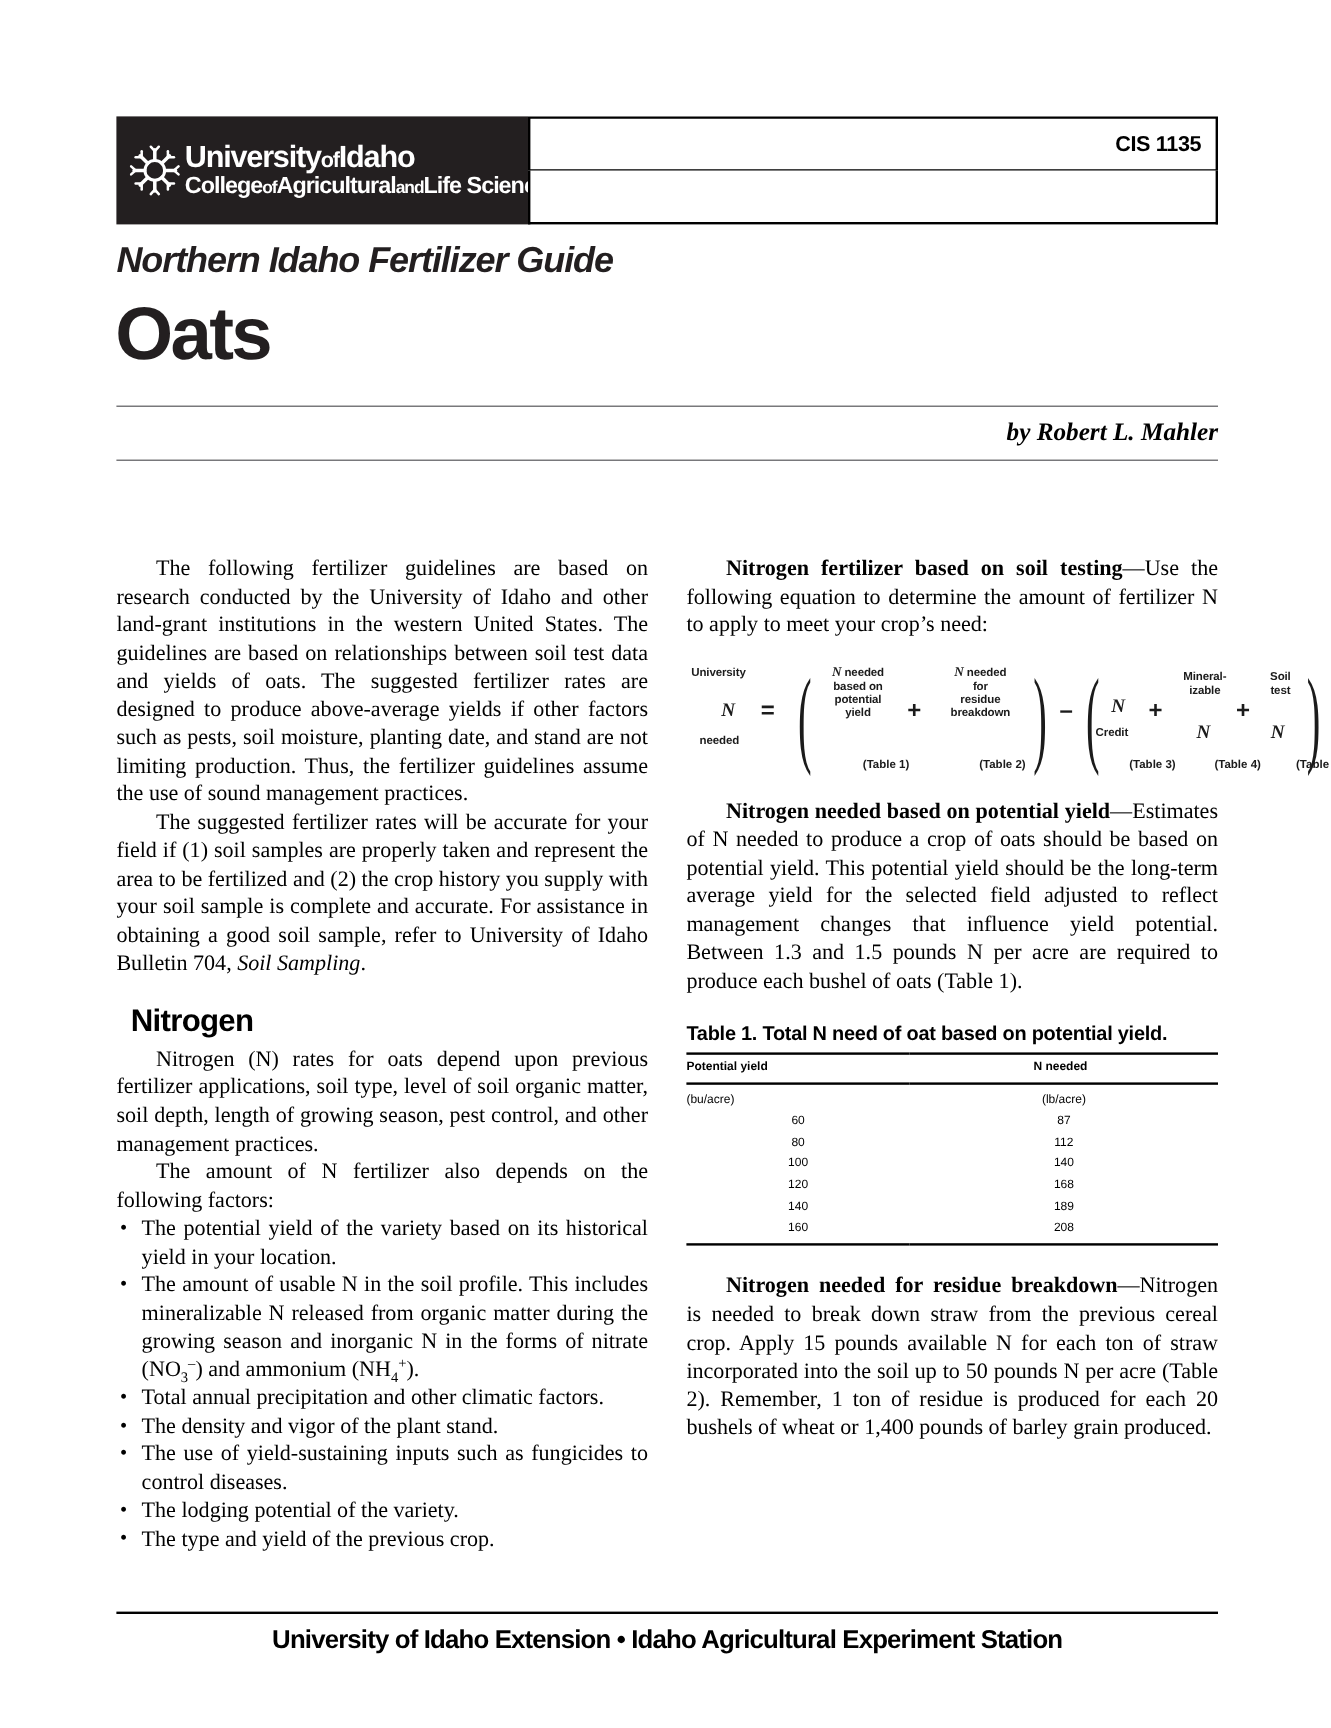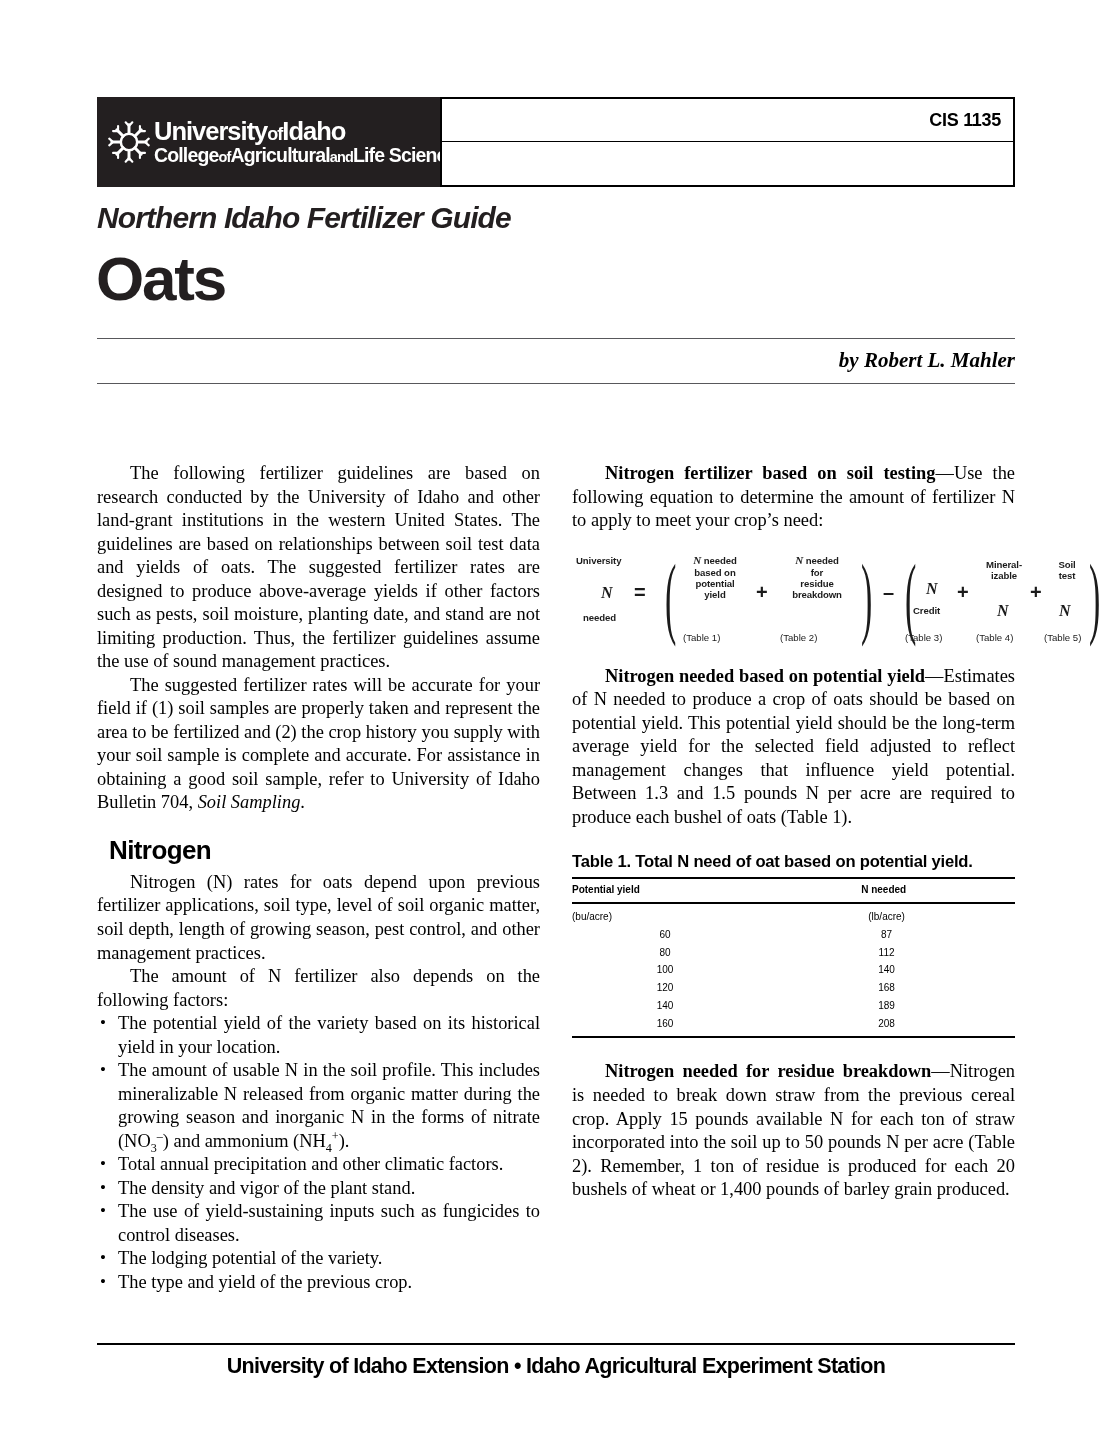--- a/index.html
+++ b/index.html
@@ -200,23 +200,24 @@
   }
   .eq-op {
     position: absolute;
     font-size: 20px;
     font-weight: bold;
     font-family: "Liberation Sans", sans-serif;
   }
   .eq-tbl {
     position: absolute;
     font-size: 9.6px;
-    font-weight: normal;
+    font-weight: bold;
     text-align: left;
     white-space: nowrap;
+    margin-left: 36px;
   }
   .paren {
     position: absolute;
     font-family: "Liberation Serif", serif;
     font-size: 40px;
     line-height: 1;
     transform: scaleY(2.25) scaleX(0.85);
     transform-origin: center center;
     font-weight: 400;
   }

